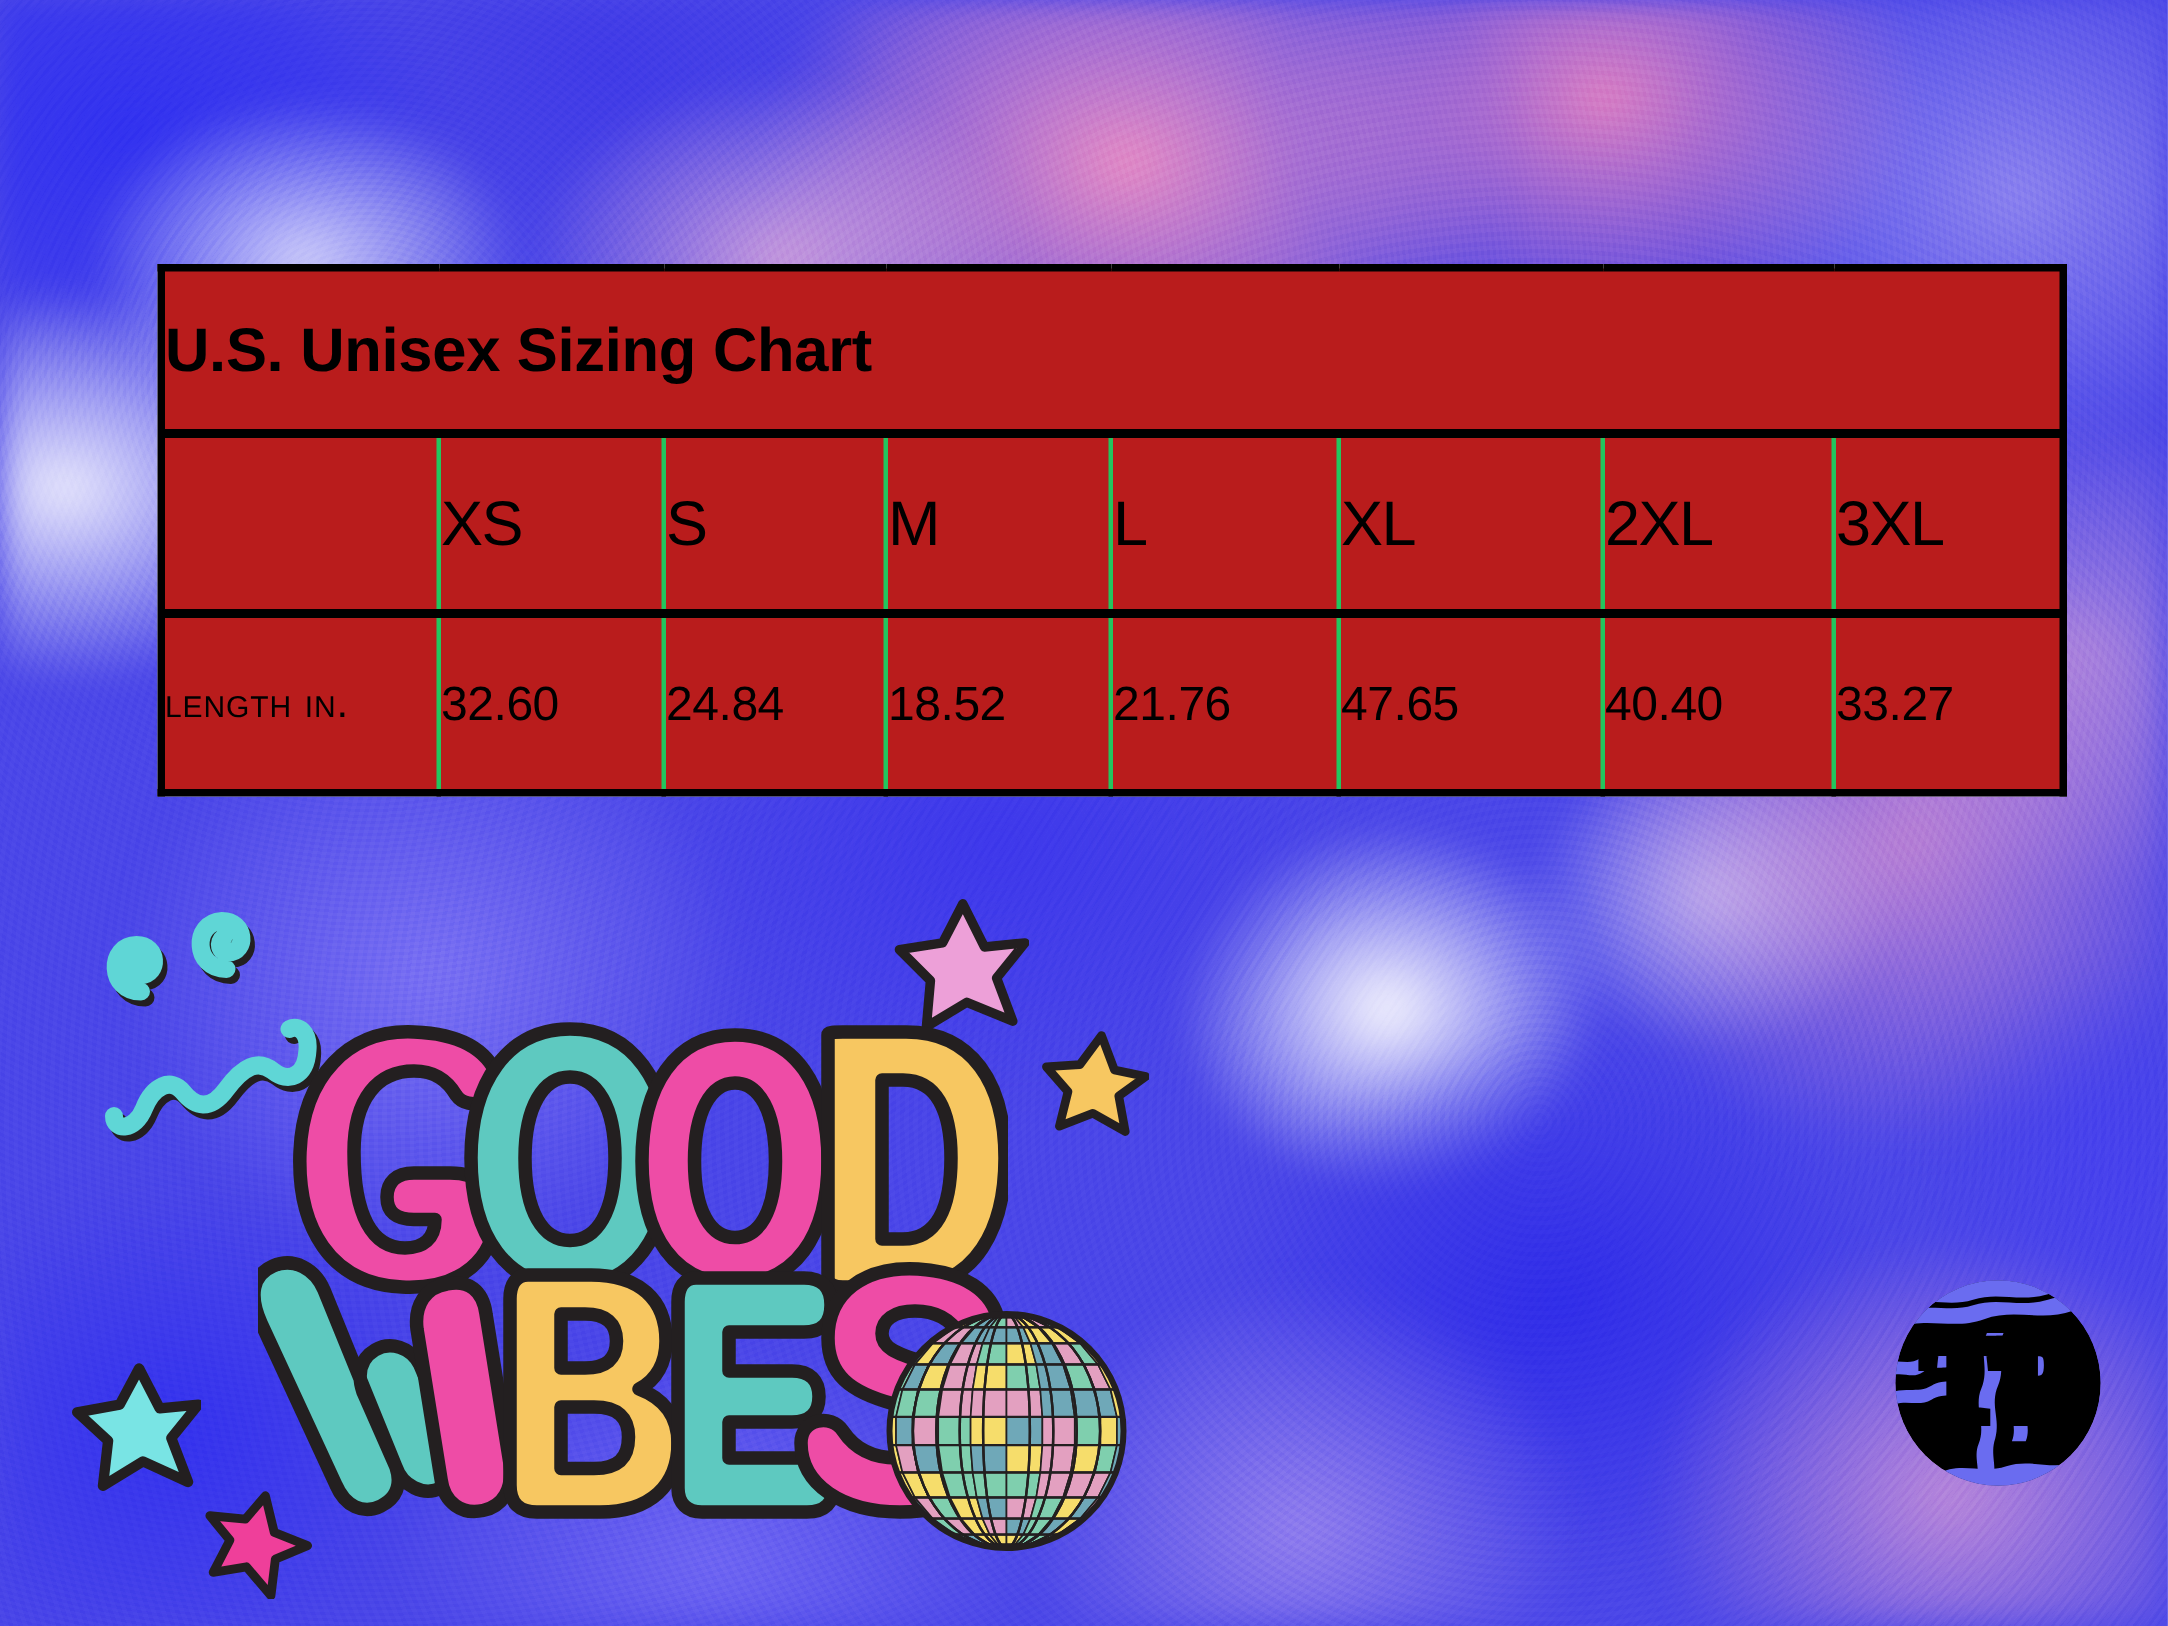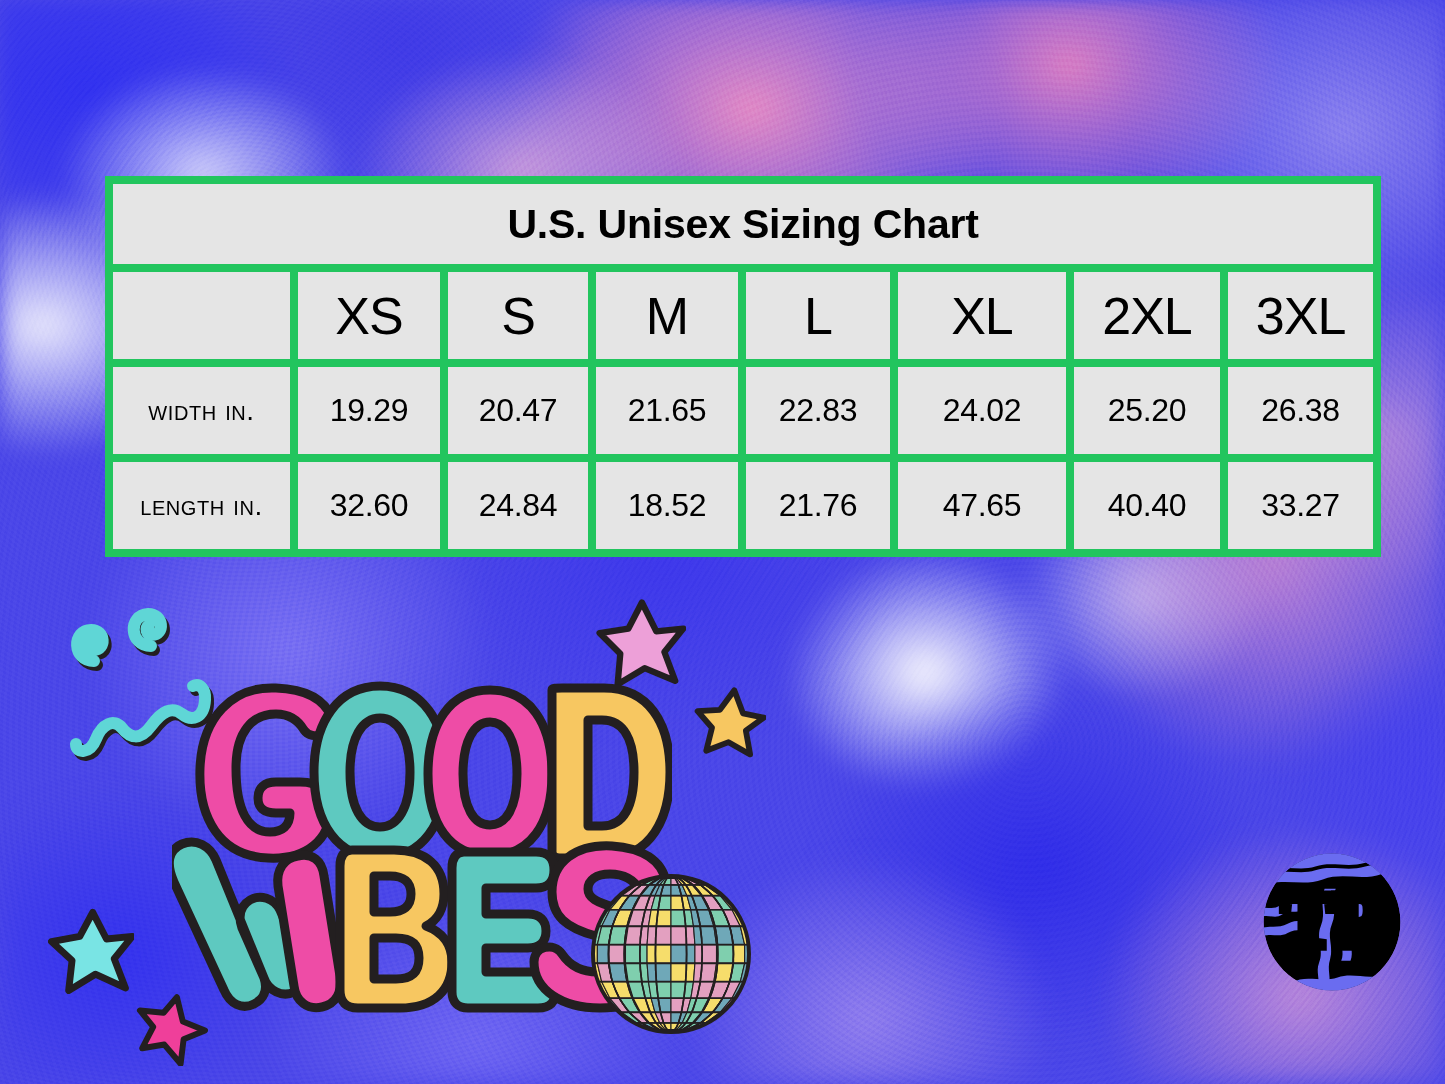--- a/index.html
+++ b/index.html
@@ -86,41 +86,41 @@
   table.size-table {
     width: 100%;
     height: 100%;
     border-collapse: collapse;
     background: #ffffff;
     table-layout: fixed;
     border: 5px solid #000;
   }
   table.size-table td,
   table.size-table th {
-    border: 8px solid #22c55e;
-    background: #e5e5e5;
-    text-align: center;
+    border: 3px solid #22c55e;
+    background: #b91c1c;
+    text-align: left;
     vertical-align: middle;
     padding: 0;
     color: #000;
   }
   #table-title-cell {
     border-bottom: 6px solid #000;
     height: 80px;
     font-size: 41px;
     font-weight: bold;
     font-family: "Liberation Sans Narrow", "Liberation Sans", sans-serif;
     letter-spacing: -.2px;
   }
   tr.header-row td {
     height: 87px;
     border-bottom: 6px solid #000;
   }
   td.size-head {
-    font-size: 52px;
+    font-size: 42px;
     font-weight: 400;
     font-family: "Liberation Sans Narrow", "Liberation Sans", sans-serif;
     letter-spacing: -1px;
   }
   td.row-label {
     font-size: 28px;
     font-variant: small-caps;
     text-transform: lowercase;
     letter-spacing: .6px;
     font-family: "Liberation Sans", sans-serif;
@@ -187,30 +187,20 @@
         </tr>
         <tr class="header-row">
           <td class="row-label"></td>
           <td class="size-head">XS</td>
           <td class="size-head">S</td>
           <td class="size-head">M</td>
           <td class="size-head">L</td>
           <td class="size-head">XL</td>
           <td class="size-head">2XL</td>
           <td class="size-head">3XL</td>
-        </tr>
-        <tr class="data-row row-width">
-          <td class="row-label">Width In.</td>
-          <td class="value-cell">19.29</td>
-          <td class="value-cell">20.47</td>
-          <td class="value-cell">21.65</td>
-          <td class="value-cell">22.83</td>
-          <td class="value-cell">24.02</td>
-          <td class="value-cell">25.20</td>
-          <td class="value-cell">26.38</td>
         </tr>
         <tr class="data-row row-length">
           <td class="row-label">Length In.</td>
           <td class="value-cell">32.60</td>
           <td class="value-cell">24.84</td>
           <td class="value-cell">18.52</td>
           <td class="value-cell">21.76</td>
           <td class="value-cell">47.65</td>
           <td class="value-cell">40.40</td>
           <td class="value-cell">33.27</td>

